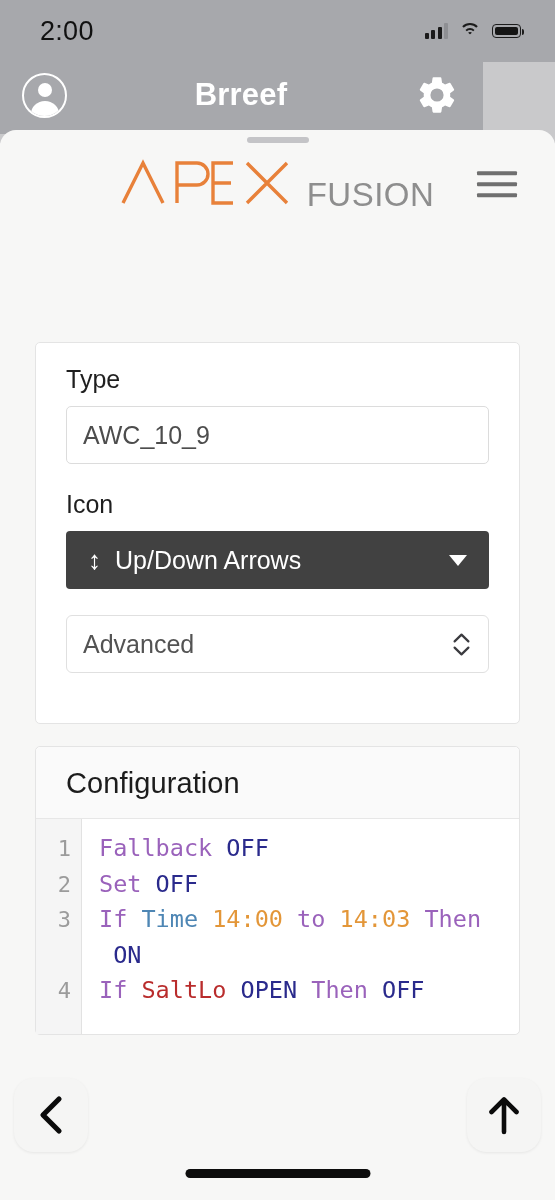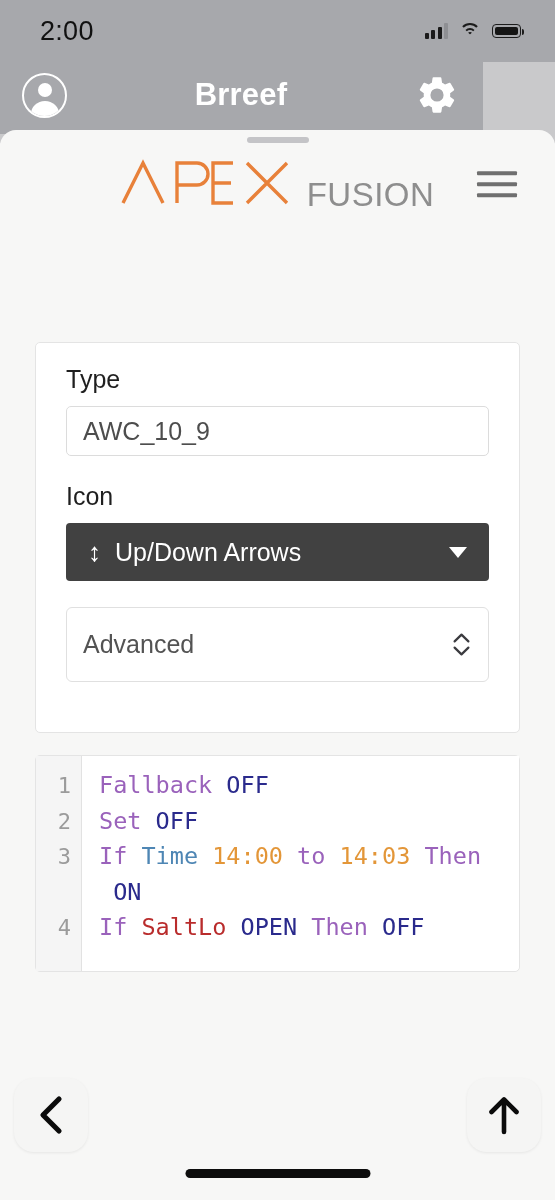--- a/index.html
+++ b/index.html
@@ -93,37 +93,37 @@
   .card {
     background:#fff; border:1px solid #e4e4e4; border-radius:5px;
     margin:0 17px 22px 17px;
   }
 
   .card-body { padding:22px 30px 30px 30px; }
 
   .field-label { font-size:25px; color:#1f1f1f; margin-bottom:12px; }
 
   .text-input {
-    width:100%; height:50px; border:1px solid #dcdcdc; border-radius:5px;
+    width:100%; height:58px; border:1px solid #dcdcdc; border-radius:5px;
     background:#fff; font-family:"Liberation Sans", sans-serif;
     font-size:25px; color:#4d4d4d; padding:0 16px; outline:none;
   }
 
   .icon-select {
     width:100%; height:58px; background:#414141; border-radius:4px;
     display:flex; align-items:center; padding:0 16px 0 22px;
     color:#fff; font-size:25px; position:relative; cursor:pointer;
   }
   .updown-glyph { font-size:26px; margin-right:14px; line-height:1; }
   .caret-down { position:absolute; right:22px; width:0; height:0;
      border-left:9px solid transparent; border-right:9px solid transparent;
      border-top:11px solid #fff; }
 
   .native-select {
-    width:100%; height:75px; border:1px solid #e0e0e0; border-radius:6px;
+    width:100%; height:58px; border:1px solid #e0e0e0; border-radius:6px;
     background:#fff; display:flex; align-items:center;
     padding:0 18px 0 16px; justify-content:space-between; cursor:pointer;
   }
   .native-select span { font-size:25px; color:#535353; }
   .chev-stack { display:flex; flex-direction:column; align-items:center;
      gap:3px; color:#3b3b3f; }
   .chev-stack svg { display:block; }
 
   .spacer-24 { height:26px; }
   .spacer-18 { height:20px; }
@@ -259,20 +259,23 @@
           </span>
         </div>
 
         <div class="spacer-18"></div>
 
 
       </div>
     </div>
 
     <div class="card">
+      <div class="card-header">
+        <h2>Configuration</h2>
+      </div>
       <div class="code-wrap">
         <div class="gutter">
             <div>1</div>
             <div>2</div>
             <div>3</div>
             <div class="blank">0</div>
             <div>4</div>
           </div>
         <div class="code"><span class="ln"><span class="tok" style="color: rgb(154, 98, 187);">Fallback</span><span class="tok" style="color: rgb(51, 51, 51);"> </span><span class="tok" style="color: rgb(42, 42, 140);">OFF</span></span><span class="ln"><span class="tok" style="color: rgb(154, 98, 187);">Set</span><span class="tok" style="color: rgb(51, 51, 51);"> </span><span class="tok" style="color: rgb(42, 42, 140);">OFF</span></span><span class="ln"><span class="tok" style="color: rgb(154, 98, 187);">If</span><span class="tok" style="color: rgb(51, 51, 51);"> </span><span class="tok" style="color: rgb(78, 134, 180);">Time</span><span class="tok" style="color: rgb(51, 51, 51);"> </span><span class="tok" style="color: rgb(227, 150, 56);">14:00</span><span class="tok" style="color: rgb(51, 51, 51);"> </span><span class="tok" style="color: rgb(154, 98, 187);">to</span><span class="tok" style="color: rgb(51, 51, 51);"> </span><span class="tok" style="color: rgb(227, 150, 56);">14:03</span><span class="tok" style="color: rgb(51, 51, 51);"> </span><span class="tok" style="color: rgb(154, 98, 187);">Then</span><span class="tok" style="color: rgb(51, 51, 51);"> </span><span class="tok" style="color: rgb(42, 42, 140);">ON</span></span><span class="ln"><span class="tok" style="color: rgb(154, 98, 187);">If</span><span class="tok" style="color: rgb(51, 51, 51);"> </span><span class="tok" style="color: rgb(185, 44, 44);">SaltLo</span><span class="tok" style="color: rgb(51, 51, 51);"> </span><span class="tok" style="color: rgb(42, 42, 140);">OPEN</span><span class="tok" style="color: rgb(51, 51, 51);"> </span><span class="tok" style="color: rgb(154, 98, 187);">Then</span><span class="tok" style="color: rgb(51, 51, 51);"> </span><span class="tok" style="color: rgb(42, 42, 140);">OFF</span></span></div>
       </div>

